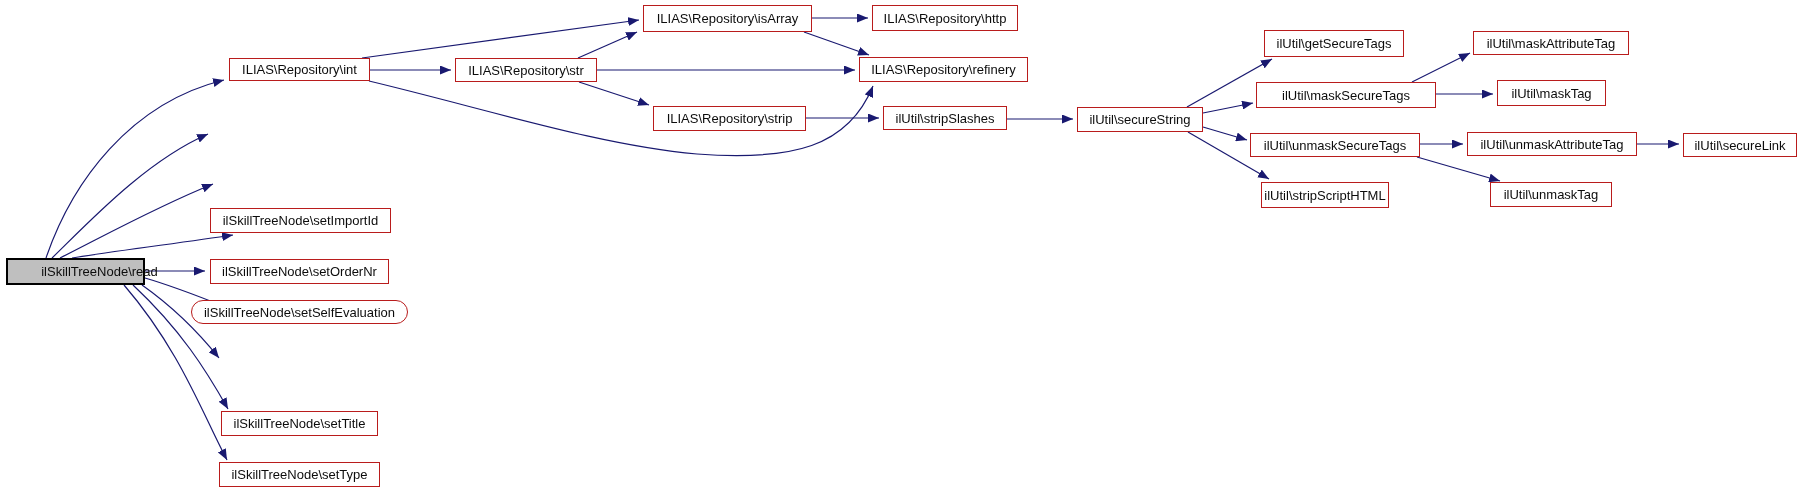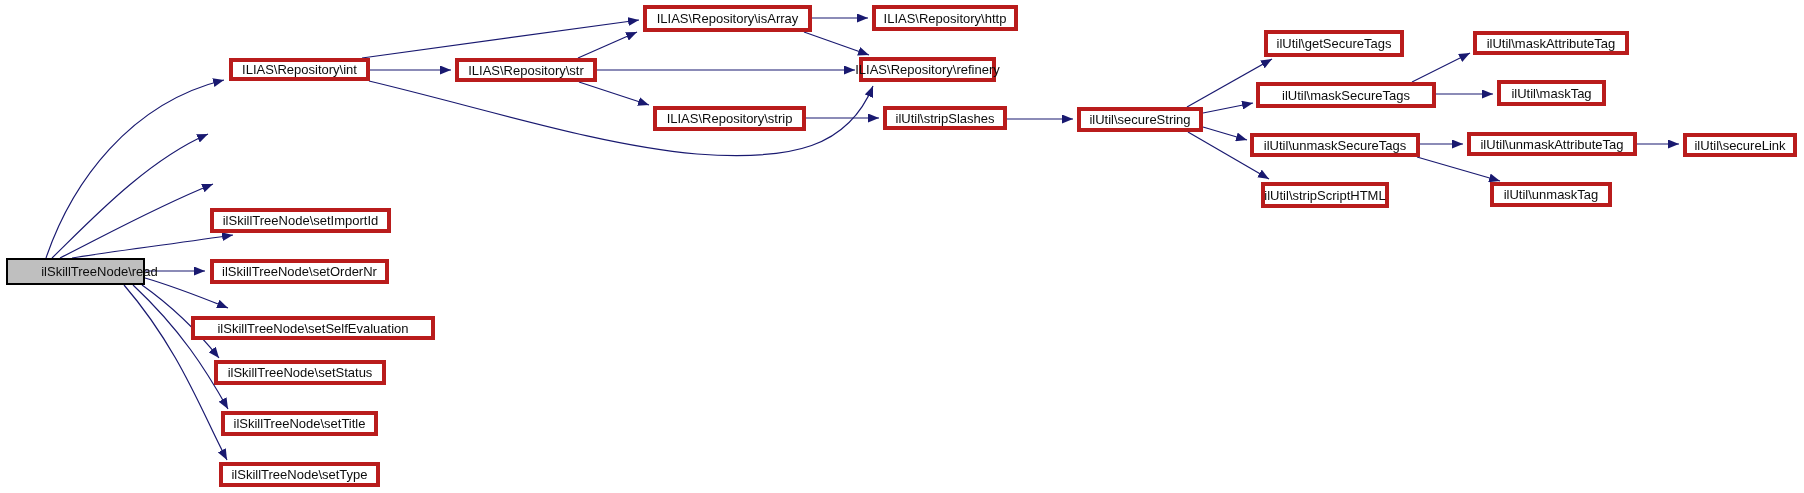--- a/index.html
+++ b/index.html
@@ -21,21 +21,21 @@
     stroke: #191970;
     stroke-width: 1.2px;
   }
   .node {
     position: absolute;
     box-sizing: border-box;
     display: flex;
     align-items: center;
     justify-content: center;
     background: #ffffff;
-    border: 4px solid #b91c1c;
+    border: 1px solid #b91c1c;
     color: #0c0c0c;
     font-size: 13px;
     line-height: 1;
     white-space: nowrap;
     cursor: pointer;
     z-index: 2;
   }
   .node.root {
     background: #bfbfbf;
     border: 2px solid #000000;
@@ -80,29 +80,28 @@
     <path class="edge" marker-end="url(#arrow)" d="M1412,94 L1493,94"></path>
     <path class="edge" marker-end="url(#arrow)" d="M1420,144 L1463,144"></path>
     <path class="edge" marker-end="url(#arrow)" d="M1417,157 L1500,181"></path>
     <path class="edge" marker-end="url(#arrow)" d="M1637,144 L1679,144"></path>
   </svg>
 
   <div class="node root" style="left:6px;   top:258px; width:139px; height:27px;padding-left:48px;">ilSkillTreeNode\read</div>
   <div class="node" style="left:229px; top:58px;  width:141px; height:23px;">ILIAS\Repository\int</div>
   <div class="node" style="left:210px; top:208px; width:181px; height:25px;">ilSkillTreeNode\setImportId</div>
   <div class="node" style="left:210px; top:259px; width:179px; height:25px;">ilSkillTreeNode\setOrderNr</div>
-  <div class="node" style="left:191px; top:316px; width:244px; height:24px;">ilSkillTreeNode\setSelfEvaluation</div>
-  <div class="node" style="left:214px; top:360px; width:172px; height:25px;">ilSkillTreeNode\setStatus</div>
+  <div class="node" style="left:191px; top:300px; width:217px; height:24px;border-radius:12px;">ilSkillTreeNode\setSelfEvaluation</div>
   <div class="node" style="left:221px; top:411px; width:157px; height:25px;">ilSkillTreeNode\setTitle</div>
   <div class="node" style="left:219px; top:462px; width:161px; height:25px;">ilSkillTreeNode\setType</div>
   <div class="node" style="left:455px; top:58px;  width:142px; height:24px;">ILIAS\Repository\str</div>
   <div class="node" style="left:643px; top:5px;   width:169px; height:27px;">ILIAS\Repository\isArray</div>
   <div class="node" style="left:653px; top:106px; width:153px; height:25px;">ILIAS\Repository\strip</div>
   <div class="node" style="left:872px; top:5px;   width:146px; height:26px;">ILIAS\Repository\http</div>
-  <div class="node" style="left:859px; top:57px;  width:137px; height:25px;">ILIAS\Repository\refinery</div>
+  <div class="node" style="left:859px; top:57px;  width:169px; height:25px;">ILIAS\Repository\refinery</div>
   <div class="node" style="left:883px; top:106px; width:124px; height:24px;">ilUtil\stripSlashes</div>
   <div class="node" style="left:1077px;top:107px; width:126px; height:25px;">ilUtil\secureString</div>
   <div class="node" style="left:1264px;top:30px;  width:140px; height:27px;">ilUtil\getSecureTags</div>
   <div class="node" style="left:1256px;top:82px;  width:180px; height:26px;">ilUtil\maskSecureTags</div>
   <div class="node" style="left:1250px;top:133px; width:170px; height:24px;">ilUtil\unmaskSecureTags</div>
   <div class="node" style="left:1261px;top:182px; width:128px; height:26px;">ilUtil\stripScriptHTML</div>
   <div class="node" style="left:1473px;top:31px;  width:156px; height:24px;">ilUtil\maskAttributeTag</div>
   <div class="node" style="left:1497px;top:80px;  width:109px; height:26px;">ilUtil\maskTag</div>
   <div class="node" style="left:1467px;top:132px; width:170px; height:24px;">ilUtil\unmaskAttributeTag</div>
   <div class="node" style="left:1490px;top:182px; width:122px; height:25px;">ilUtil\unmaskTag</div>

